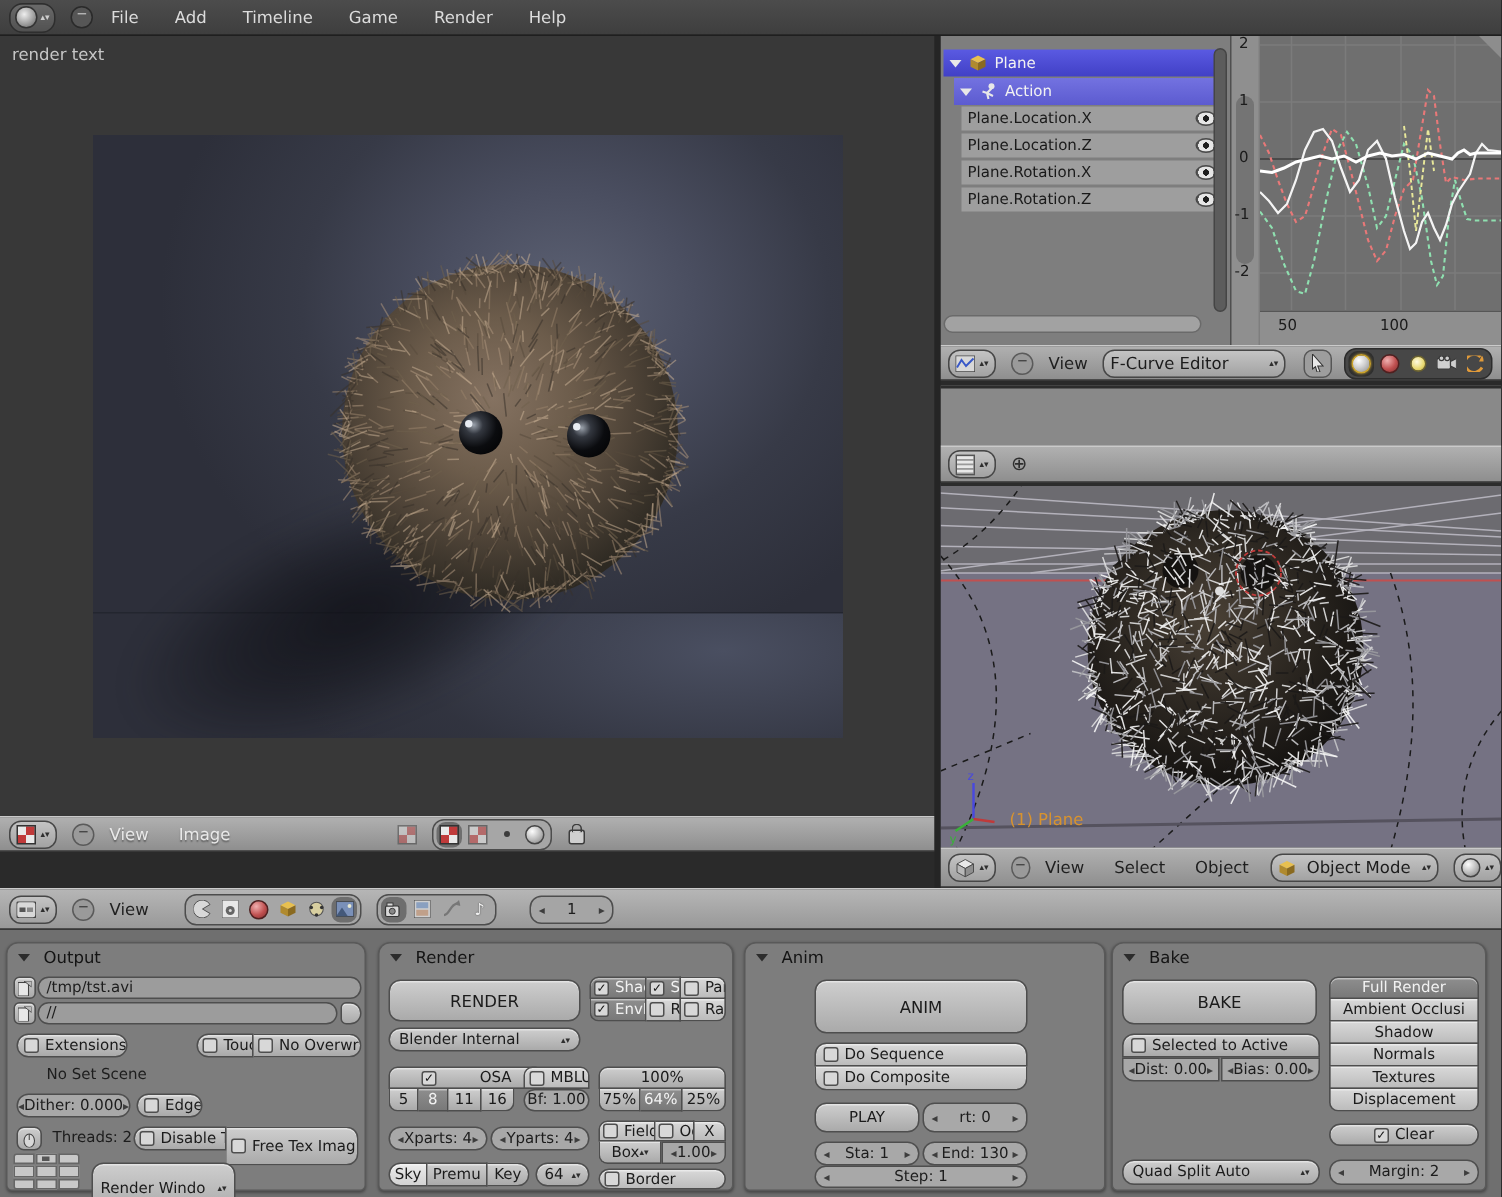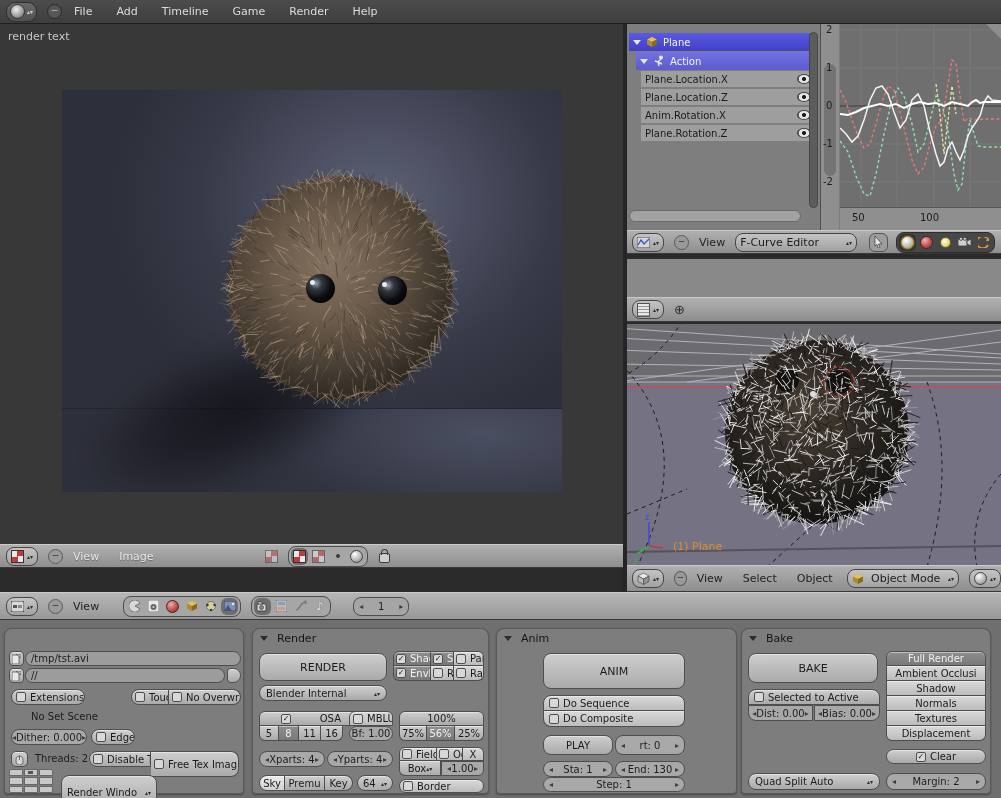--- a/index.html
+++ b/index.html
@@ -183,21 +183,21 @@
       <span>Plane.Location.X</span>
         <span style="flex:1"></span>
         <span class="eye"></span>
     </div>
     <div class="chanrow" style="left:14px;top:65px;width:166px;height:16px">
       <span>Plane.Location.Z</span>
         <span style="flex:1"></span>
         <span class="eye"></span>
     </div>
     <div class="chanrow" style="left:14px;top:83px;width:166px;height:16px">
-      <span>Anim.Rotation.X</span>
+      <span>Plane.Rotation.X</span>
         <span style="flex:1"></span>
         <span class="eye"></span>
     </div>
     <div class="chanrow" style="left:14px;top:101px;width:166px;height:16px">
       <span>Plane.Rotation.Z</span>
         <span style="flex:1"></span>
         <span class="eye"></span>
     </div>
     <div class="abs" style="left:182px;top:8px;width:9px;height:176px;border-radius:5px;background:#5c5c5c;border:1px solid #454545"></div>
     <div class="abs" style="left:2px;top:186px;width:172px;height:12px;border-radius:6px;background:#a2a2a2;border:1px solid #6a6a6a"></div>
@@ -455,20 +455,24 @@
     <div class="fld" style="margin-left:22px;width:44px;height:17px;justify-content:center;background:#a5a5a5">
       <span class="arrL">◂</span>
       <span>1</span>
       <span class="arrR">▸</span>
     </div>
   </div>
 
   <div class="abs" style="left:0;top:620px;width:1001px;height:178px;background:#6f6f6f">
 
     <div class="abs panel" style="left:4px;top:8px;width:240px;height:166px">
+      <div class="panel-h">
+          <span class="tri-d"></span>
+        <span>Output</span>
+        </div>
       <div class="abs btn" style="left:4px;top:22px;width:15px;height:15px;border-radius:4px">
           <svg width="9" height="10">
             <rect x="0" y="1" width="7" height="9" fill="#e8e8e8" stroke="#444" stroke-width=".7"></rect>
             <polygon points="4,0 9,0 9,4" fill="#bbb" stroke="#444" stroke-width=".6"></polygon>
           </svg>
         </div>
       <div class="abs fld" style="left:20px;top:22px;width:216px;height:15px">
           <span>/tmp/tst.avi</span>
         </div>
       <div class="abs btn" style="left:4px;top:39px;width:15px;height:15px;border-radius:4px">
@@ -581,21 +585,21 @@
       <div class="abs btn" style="left:68px;top:97px;width:22px;height:15px;border-radius:0 0 6px 0;border-top:none;border-left:none">16</div>
       <div class="abs btn lite" style="left:96px;top:82px;width:44px;height:15px;border-radius:6px 6px 0 0;justify-content:flex-start;padding:0 3px">
           <span class="chk"></span>
           <span>MBLUR</span>
         </div>
       <div class="abs fld" style="left:96px;top:97px;width:44px;height:15px;justify-content:center;background:#a8a8a8">
           <span>Bf: 1.00</span>
         </div>
       <div class="abs btn" style="left:146px;top:82px;width:85px;height:15px;border-radius:6px 6px 0 0">100%</div>
       <div class="abs btn" style="left:146px;top:97px;width:28px;height:15px;border-radius:0 0 0 6px;border-top:none">75%</div>
-      <div class="abs btn sel" style="left:174px;top:97px;width:28px;height:15px;border-radius:0;border-top:none;border-left:none">56%</div>
+      <div class="abs btn sel" style="left:174px;top:97px;width:28px;height:15px;border-radius:0;border-top:none;border-left:none">64%</div>
       <div class="abs btn" style="left:202px;top:97px;width:29px;height:15px;border-radius:0 0 6px 0;border-top:none;border-left:none">25%</div>
       <div class="abs fld" style="left:6px;top:122px;width:66px;height:16px;justify-content:center;background:#a8a8a8">
           <span class="arrL">◂</span>
           <span>Xparts: 4</span>
           <span class="arrR">▸</span>
         </div>
       <div class="abs fld" style="left:74px;top:122px;width:66px;height:16px;justify-content:center;background:#a8a8a8">
           <span class="arrL">◂</span>
           <span>Yparts: 4</span>
           <span class="arrR">▸</span>

